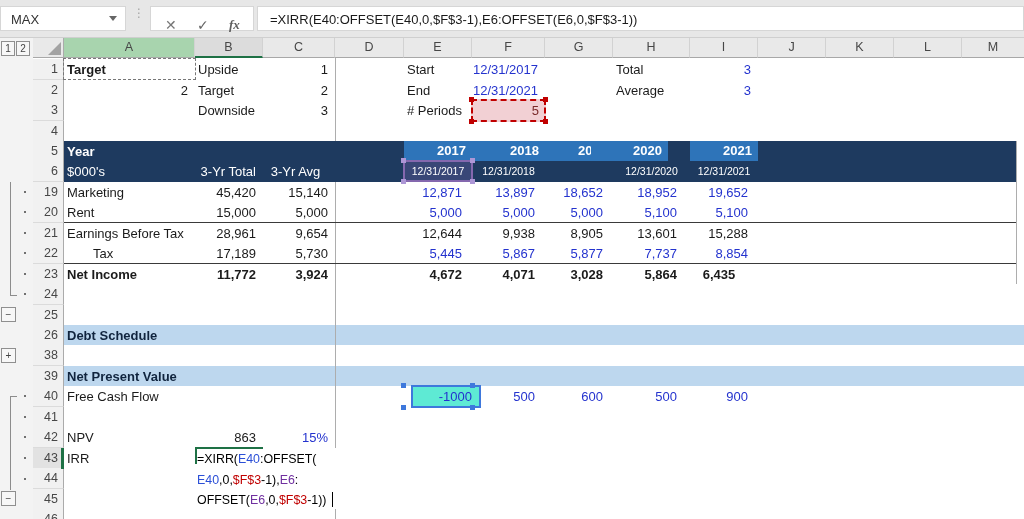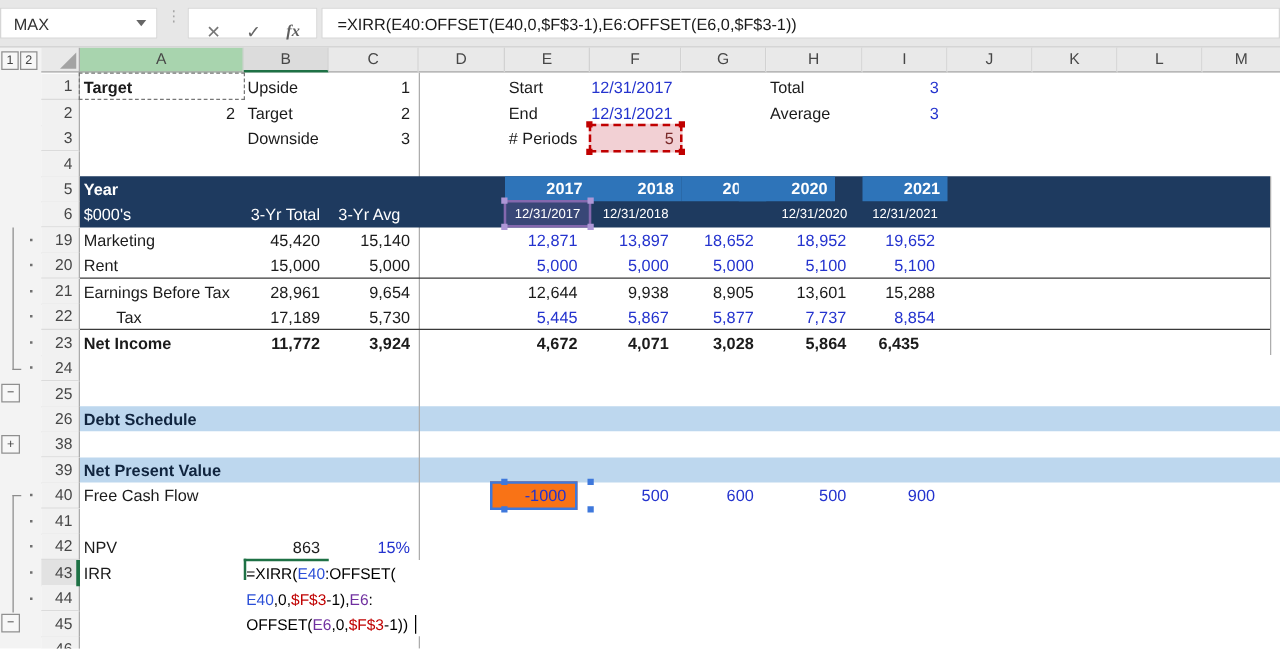--- a/index.html
+++ b/index.html
@@ -242,21 +242,21 @@
   <div class="c r b" style="left:472px;top:264px;width:68px;">4,071</div>
   <div class="c r b" style="left:545px;top:264px;width:63px;">3,028</div>
   <div class="c r b" style="left:613px;top:264px;width:69px;">5,864</div>
   <div class="c r b" style="left:690px;top:264px;width:63px;text-align:center;">6,435</div>
 
   <div class="c b" style="left:67px;top:325px;color:#10243E;">Debt Schedule</div>
   <div class="c b" style="left:67px;top:366px;color:#10243E;">Net Present Value</div>
 
   <div class="c" style="left:67px;top:386px;">Free Cash Flow</div>
 
-  <div class="refbox" style="left:392px;top:385px;width:70px;height:23px;border:2px solid var(--selBlue);background:#f97316;padding-left:44px;">
+  <div class="refbox" style="left:411px;top:385px;width:70px;height:23px;border:2px solid var(--selBlue);background:#5eead4;padding-left:44px;">
     <span class="c r bl" style="left:0;top:0;width:64px;line-height:19px;">-1000</span>
   </div>
   <div class="hd" style="left:401px;top:383px;background:var(--selBlue);"></div>
   <div class="hd" style="left:470px;top:383px;background:var(--selBlue);"></div>
   <div class="hd" style="left:401px;top:405px;background:var(--selBlue);"></div>
   <div class="hd" style="left:470px;top:405px;background:var(--selBlue);"></div>
   <div class="c r bl" style="left:472px;top:386px;width:68px;">500</div>
   <div class="c r bl" style="left:545px;top:386px;width:63px;">600</div>
   <div class="c r bl" style="left:613px;top:386px;width:69px;">500</div>
   <div class="c r bl" style="left:690px;top:386px;width:63px;">900</div>

